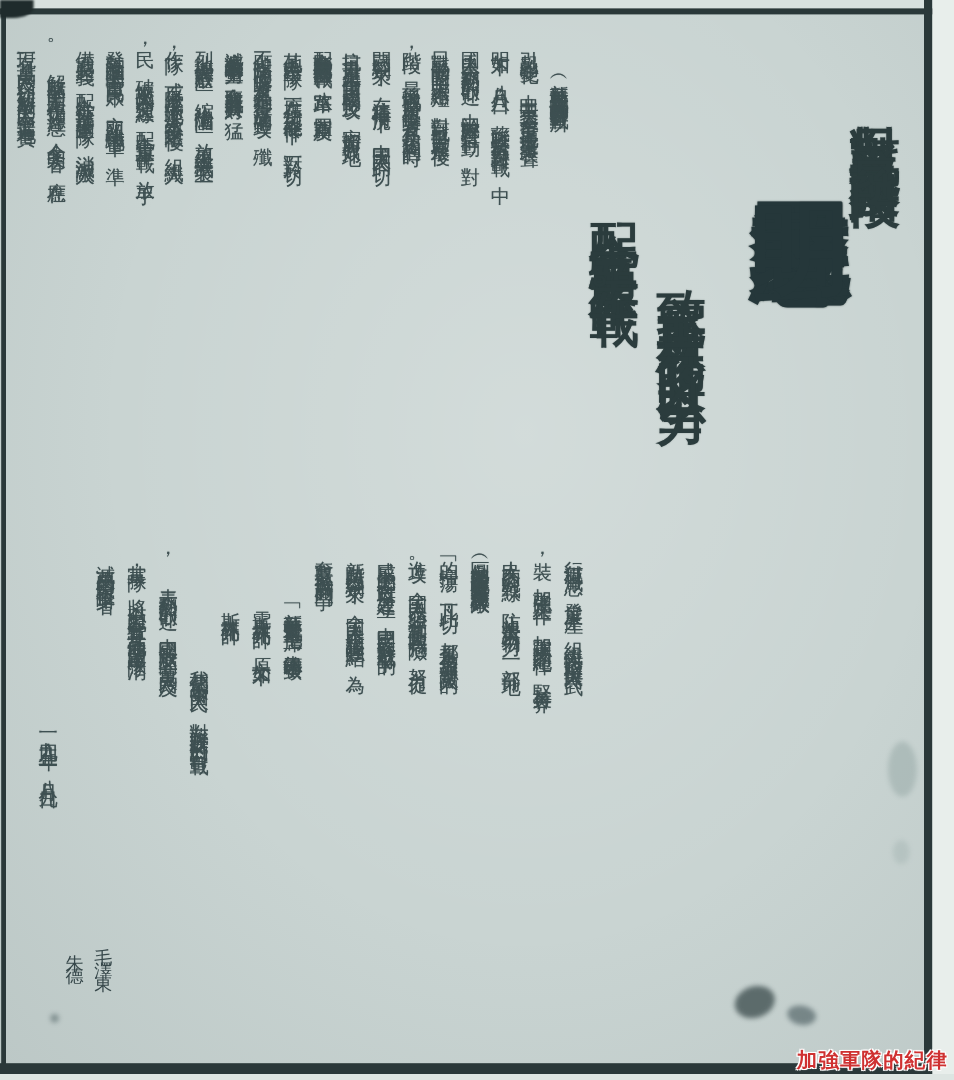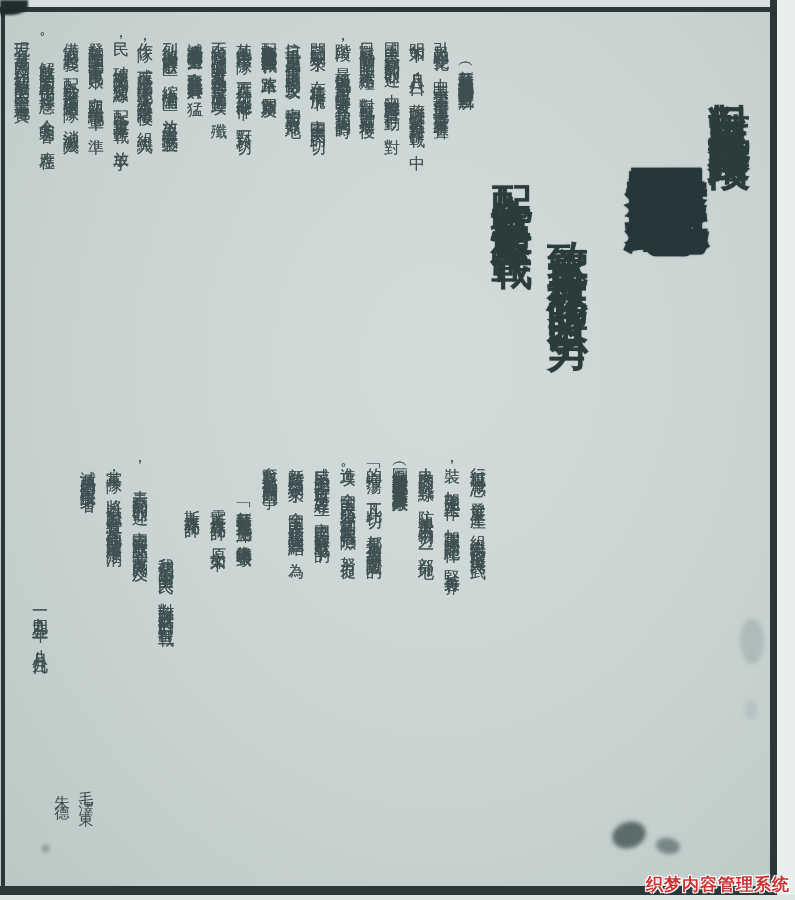--- a/index.html
+++ b/index.html
@@ -90,16 +90,16 @@
   <div class="vcol sig" style="left:76px;top:778px;">毛澤東</div>
   <div class="vcol sig" style="left:52px;top:783px;">朱德</div>
 
   <div class="stain" style="left:612px;top:822px;width:34px;height:26px;background:#3a4a4b;opacity:.75;transform:rotate(-18deg);"></div>
   <div class="stain" style="left:656px;top:838px;width:24px;height:16px;background:#44565a;opacity:.6;transform:rotate(10deg);"></div>
   <div class="stain" style="left:740px;top:618px;width:24px;height:46px;background:#8fa2a0;opacity:.45;"></div>
   <div class="stain" style="left:744px;top:700px;width:14px;height:20px;background:#9fb0ae;opacity:.4;"></div>
   <div class="stain" style="left:42px;top:845px;width:7px;height:7px;background:#4c5e60;opacity:.55;"></div>
 
   <div class="watermark">
-    <div class="wm1">织梦内容管理系统</div>
+    <div class="wm1">加強軍隊的紀律</div>
   </div>
 
 </div>
 
 </body></html>

